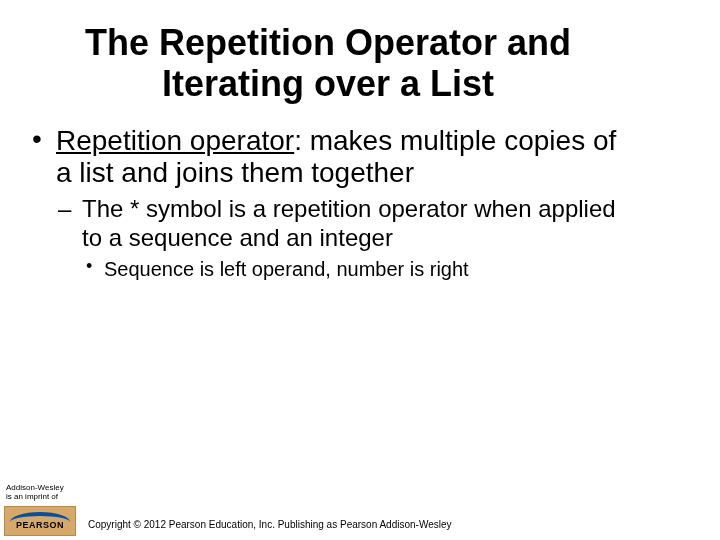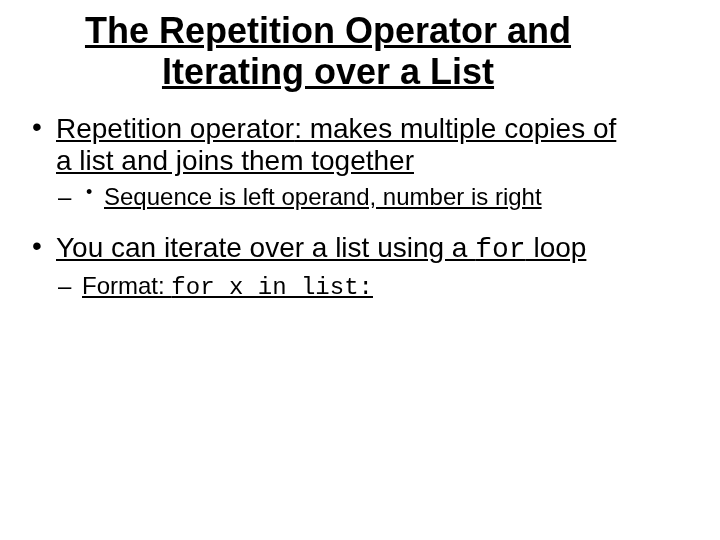--- a/index.html
+++ b/index.html
@@ -6,23 +6,22 @@
   html, body { width: 720px; height: 540px; overflow: hidden; }
   body {
     font-family: Arial, Helvetica, sans-serif;
     background: #fff;
     color: #000;
     position: relative;
   }
   .slide {
     width: 656px;
     height: 540px;
-    padding: 10px 28px 0 28px;
+    padding: 22px 28px 0 28px;
     position: relative;
-    text-decoration: underline;
   }
   .title {
     font-size: 36px;
     font-weight: bold;
     text-align: center;
     line-height: 1.15;
     margin-bottom: 18px;
   }
   ul.top { list-style: none; }
   ul.top > li { position: relative; padding-left: 28px; margin-bottom: 6px; margin-top: 20px; }
@@ -48,21 +47,21 @@
   ul.sub2 { list-style: none; margin-top: 4px; }
   ul.sub2 > li { position: relative; padding-left: 22px; margin-bottom: 4px; }
   ul.sub2 > li::before {
     content: "•";
     position: absolute;
     left: 4px;
     top: 0;
     font-size: 18px;
     line-height: 1.1;
   }
-  .b3 { font-size: 24px; line-height: 1.2; }
+  .b3 { font-size: 20px; line-height: 1.2; }
   .mono { font-family: "Courier New", Courier, monospace; }
   .footer {
     position: absolute;
     left: 0;
     bottom: 0;
     width: 720px;
     height: 60px;
   }
   .imprint {
     position: absolute;
@@ -109,31 +108,35 @@
 
 <div class="slide">
 
   <h1 class="title">The Repetition Operator and Iterating over a List</h1>
 
   <ul class="top">
     <li class="b1">
       <span class="term">Repetition operator</span><span>: makes multiple copies of a list and joins them together</span>
       <ul class="sub1">
         <li class="b2">
+          <span>The * symbol is a repetition operator when applied to a sequence and an integer</span>
           <ul class="sub2">
             <li class="b3">Sequence is left operand, number is right</li>
           </ul>
         </li>
       </ul>
     </li>
 
-    <li class="b1">
-      <span>You can iterate over a list using a </span><span class="mono">for</span><span> loop</span>
-      <ul class="sub1">
-        <li class="b2">
-          <span>Format: </span><span class="mono">for x in list:</span>
-        </li>
-      </ul>
-    </li>
   </ul>
 
+  <div class="footer">
+    <div class="imprint">
+      <div>Addison-Wesley</div>
+      <div>is an imprint of</div>
+    </div>
+    <div class="pearson-logo">
+      <div class="pearson-swoosh"></div>
+      <div class="pearson-text">PEARSON</div>
+    </div>
+    <div class="copyright">Copyright © 2012 Pearson Education, Inc. Publishing as Pearson Addison-Wesley</div>
+  </div>
 
 </div>
 
 </body></html>

